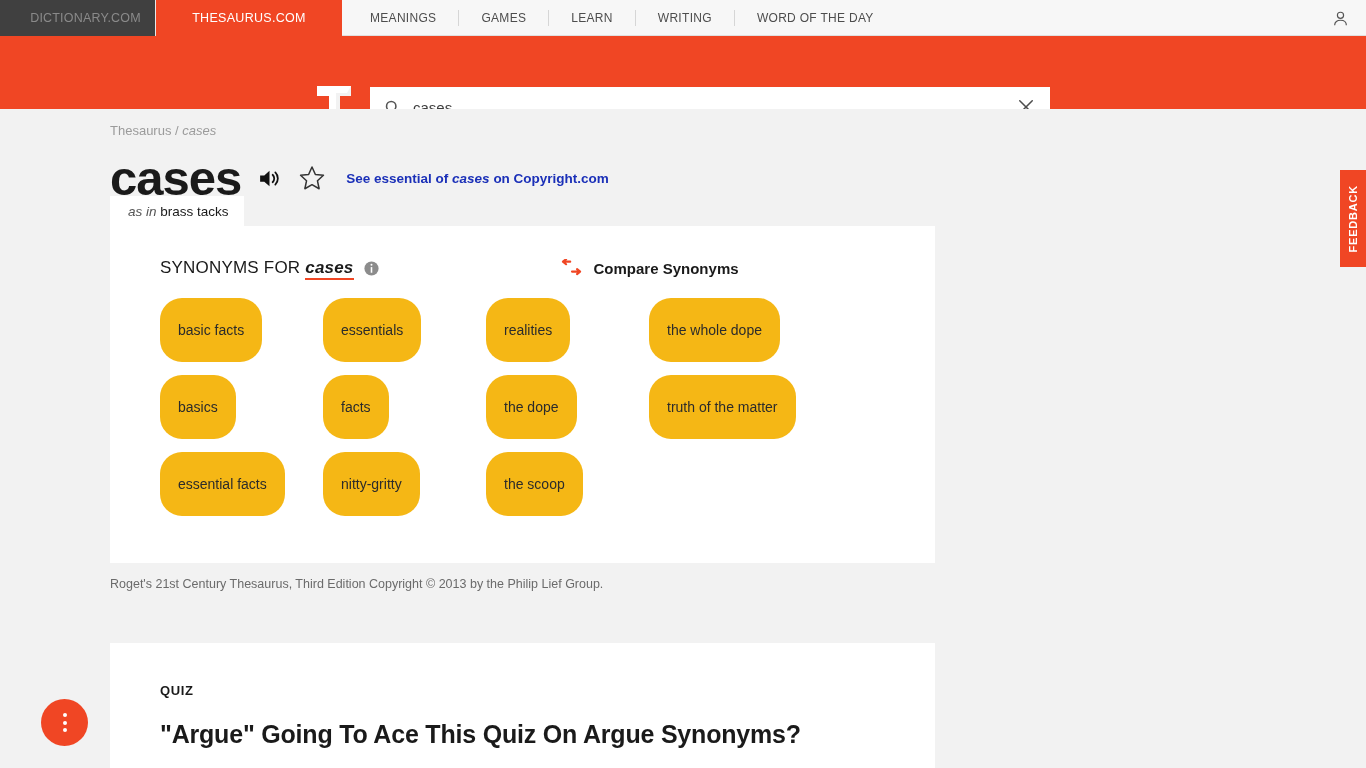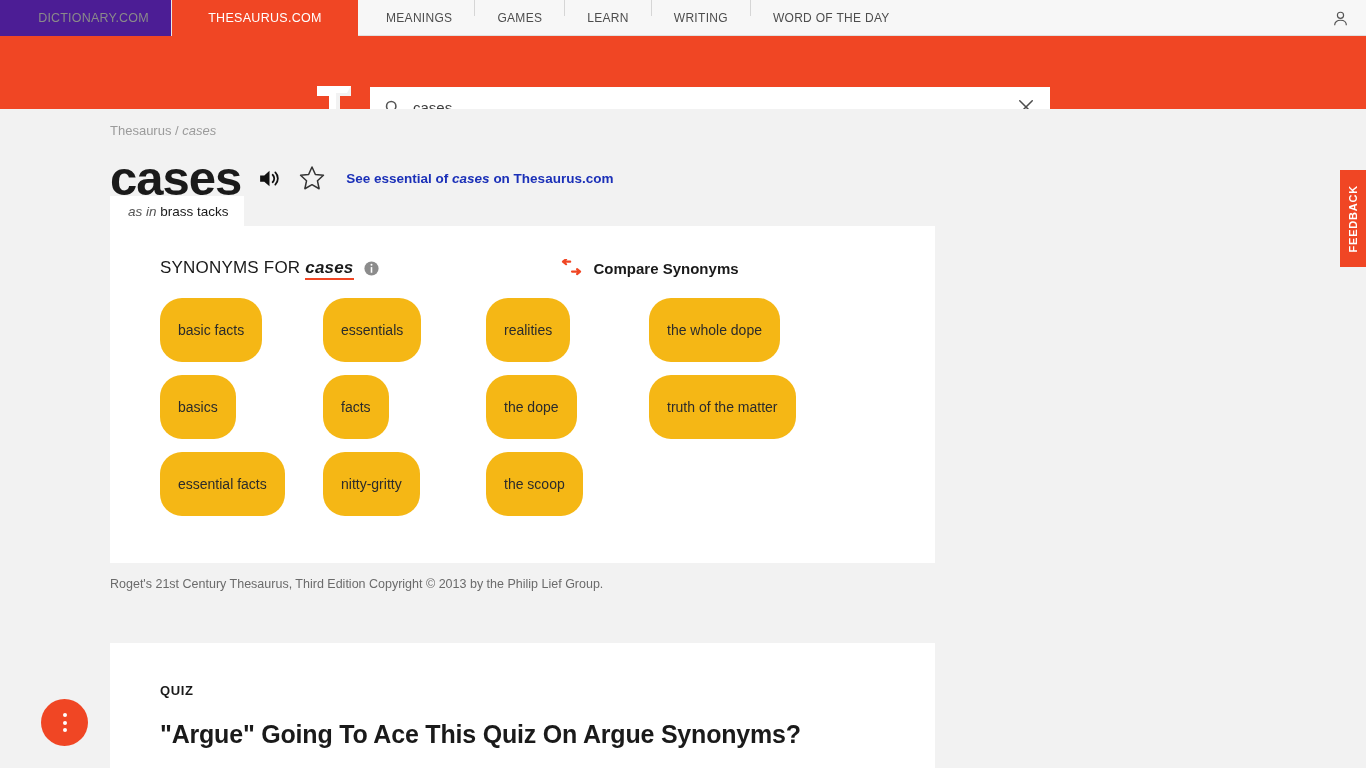--- a/index.html
+++ b/index.html
@@ -22,35 +22,35 @@
     display: flex;
     align-items: stretch;
   }
   .site-tab {
     display: flex; align-items: center; justify-content: center;
     font-size: 12.5px;
     letter-spacing: .2px;
     height: 36px;
   }
   .site-tab.dict {
-    width: 172px;
-    background: #4c1d95;
+    width: 156px;
+    background: #404040;
     color: #8a8a8a;
     border-right: 1px solid #e8e8e8;
     padding-left: 16px;
   }
   .site-tab.thes {
     width: 186px;
     background: #f04624;
     color: #ffffff;
     font-weight: normal;
     letter-spacing: .3px;
   }
   .navlinks {
-    display: flex; 
+    display: flex; align-items: center;
     padding-left: 6px;
   }
   .navlink {
     font-size: 12px;
     color: #4d4d4d;
     padding: 0 22px;
     letter-spacing: .3px;
     line-height: 36px;
     white-space: nowrap;
   }
@@ -357,21 +357,21 @@
         <path d="M17.6 6.2a8.2 8.2 0 0 1 0 11.6" fill="none" stroke="#111" stroke-width="1.7" stroke-linecap="round"></path>
       </svg>
     </div>
 
     <div class="icon-btn">
       <svg width="28" height="28" viewBox="0 0 24 24">
         <polygon points="12,2.6 14.9,9 21.8,9.7 16.7,14.4 18.1,21.2 12,17.7 5.9,21.2 7.3,14.4 2.2,9.7 9.1,9" fill="none" stroke="#333" stroke-width="1.3" stroke-linejoin="round"></polygon>
       </svg>
     </div>
 
-    <a class="def-link" href="#"><span>See essential of </span><i>cases</i><span> on Thesaurus.com</span></a>
+    <a class="def-link" href="#"><span>See essential of </span><i>cases</i><span> on Copyright.com</span></a>
   </div>
 
   <div class="tabstrip">
     <div class="asintab"><span class="asin">as in </span><span class="pos">brass tacks</span></div>
   </div>
 
   <div class="card">
     <div class="card-head">
       <div class="syn-title"><span>SYNONYMS FOR </span><span class="tw">cases</span></div>
       <div class="info-icon">

